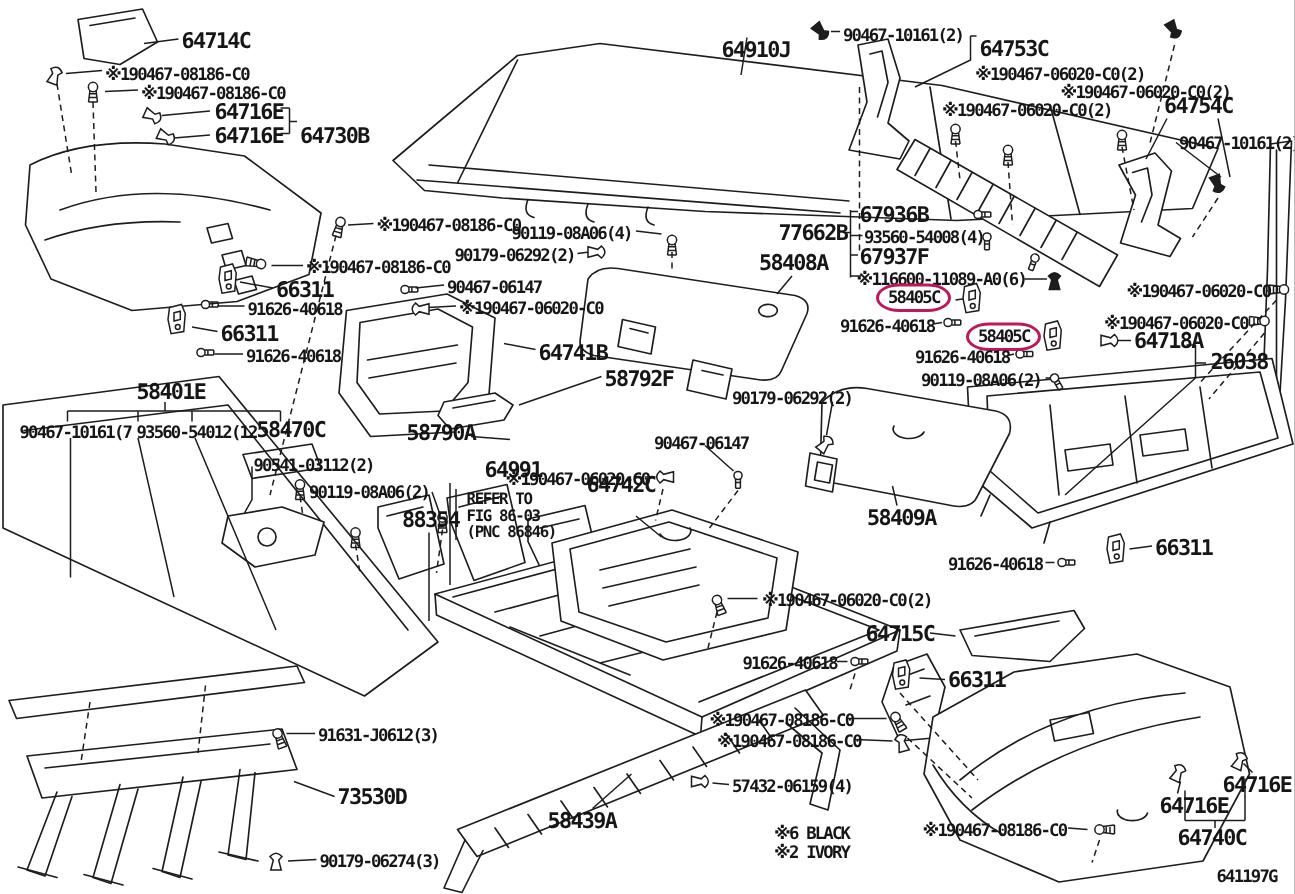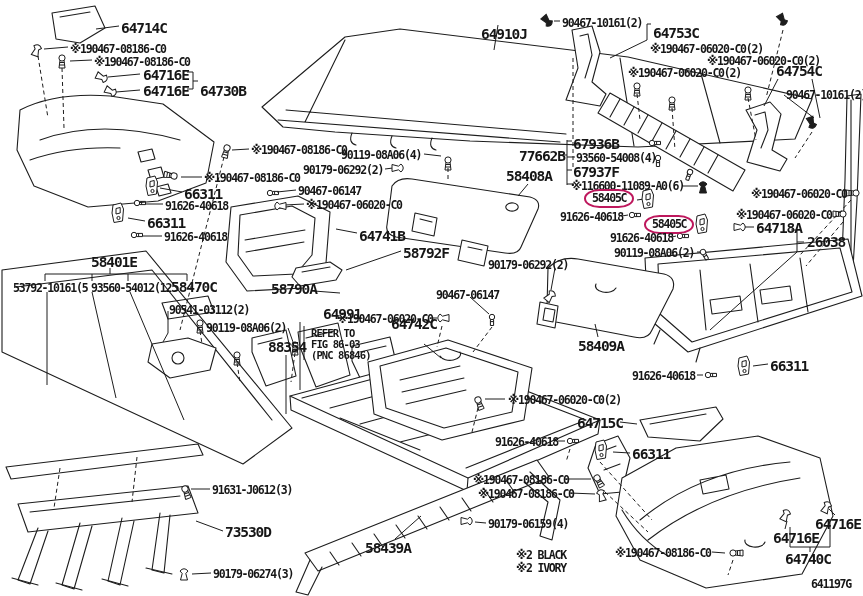--- a/index.html
+++ b/index.html
@@ -244,42 +244,42 @@
       <span class="lbl sm" style="left: 298px; top: 184px;">90467-06147</span>
       <span class="lbl sm" style="left: 306px; top: 198px;">※190467-06020-C0</span>
       <span class="lbl lg" style="left: 359px; top: 228px;">64741B</span>
       <span class="lbl lg" style="left: 403px; top: 245px;">58792F</span>
       <span class="lbl lg" style="left: 271px; top: 281px;">58790A</span>
       <span class="lbl lg" style="left: 184px; top: 186px;">66311</span>
       <span class="lbl sm" style="left: 165px; top: 199px;">91626-40618</span>
       <span class="lbl lg" style="left: 147px; top: 215px;">66311</span>
       <span class="lbl sm" style="left: 164px; top: 230px;">91626-40618</span>
       <span class="lbl lg" style="left: 91px; top: 254px;">58401E</span>
-      <span class="lbl sm" style="left: 13px; top: 281px;">53792-10161(5</span>
+      <span class="lbl sm" style="left: 13px; top: 281px;">90467-10161(7</span>
       <span class="lbl sm" style="left: 91px; top: 281px;">93560-54012(12</span>
       <span class="lbl lg" style="left: 171px; top: 279px;">58470C</span>
       <span class="lbl sm" style="left: 169px; top: 303px;">90541-03112(2)</span>
       <span class="lbl sm" style="left: 206px; top: 321px;">90119-08A06(2)</span>
       <span class="lbl lg" style="left: 295px; top: 306px; margin-left: 28px;">64991</span>
       <span class="lbl lg" style="left: 268px; top: 339px;">88354</span>
       <span class="lbl sm" style="left: 488px; top: 258px;">90179-06292(2)</span>
       <span class="lbl sm" style="left: 436px; top: 288px;">90467-06147</span>
       <span class="lbl sm" style="left: 337px; top: 312px;">※190467-06020-C0</span>
       <span class="lbl lg" style="left: 391px; top: 316px;">64742C</span>
       <span class="lbl lg" style="left: 578px; top: 338px;">58409A</span>
       <span class="lbl sm" style="left: 632px; top: 369px;">91626-40618</span>
       <span class="lbl lg" style="left: 770px; top: 358px;">66311</span>
       <span class="lbl sm" style="left: 508px; top: 393px;">※190467-06020-C0(2)</span>
       <span class="lbl lg" style="left: 577px; top: 415px;">64715C</span>
       <span class="lbl sm" style="left: 495px; top: 435px;">91626-40618</span>
       <span class="lbl lg" style="left: 632px; top: 446px;">66311</span>
       <span class="lbl sm" style="left: 473px; top: 473px;">※190467-08186-C0</span>
       <span class="lbl sm" style="left: 478px; top: 487px;">※190467-08186-C0</span>
-      <span class="lbl sm" style="left: 488px; top: 517px;">90179-06159(4)</span>
-      <span class="lbl sm" style="left: 516px; top: 548px;">※2 BLACK</span>
+      <span class="lbl sm" style="left: 488px; top: 517px;">57432-06159(4)</span>
+      <span class="lbl sm" style="left: 516px; top: 548px;">※6 BLACK</span>
       <span class="lbl sm" style="left: 516px; top: 561px;">※2 IVORY</span>
       <span class="lbl sm" style="left: 615px; top: 546px;">※190467-08186-C0</span>
       <span class="lbl lg" style="left: 815px; top: 516px;">64716E</span>
       <span class="lbl lg" style="left: 773px; top: 530px;">64716E</span>
       <span class="lbl lg" style="left: 785px; top: 551px;">64740C</span>
       <span class="lbl sm" style="left: 212px; top: 483px;">91631-J0612(3)</span>
       <span class="lbl lg" style="left: 225px; top: 524px;">73530D</span>
       <span class="lbl sm" style="left: 213px; top: 567px;">90179-06274(3)</span>
       <span class="lbl lg" style="left: 365px; top: 540px;">58439A</span>
       <span class="lbl sm" style="left: 811px; top: 577px;">641197G</span>

